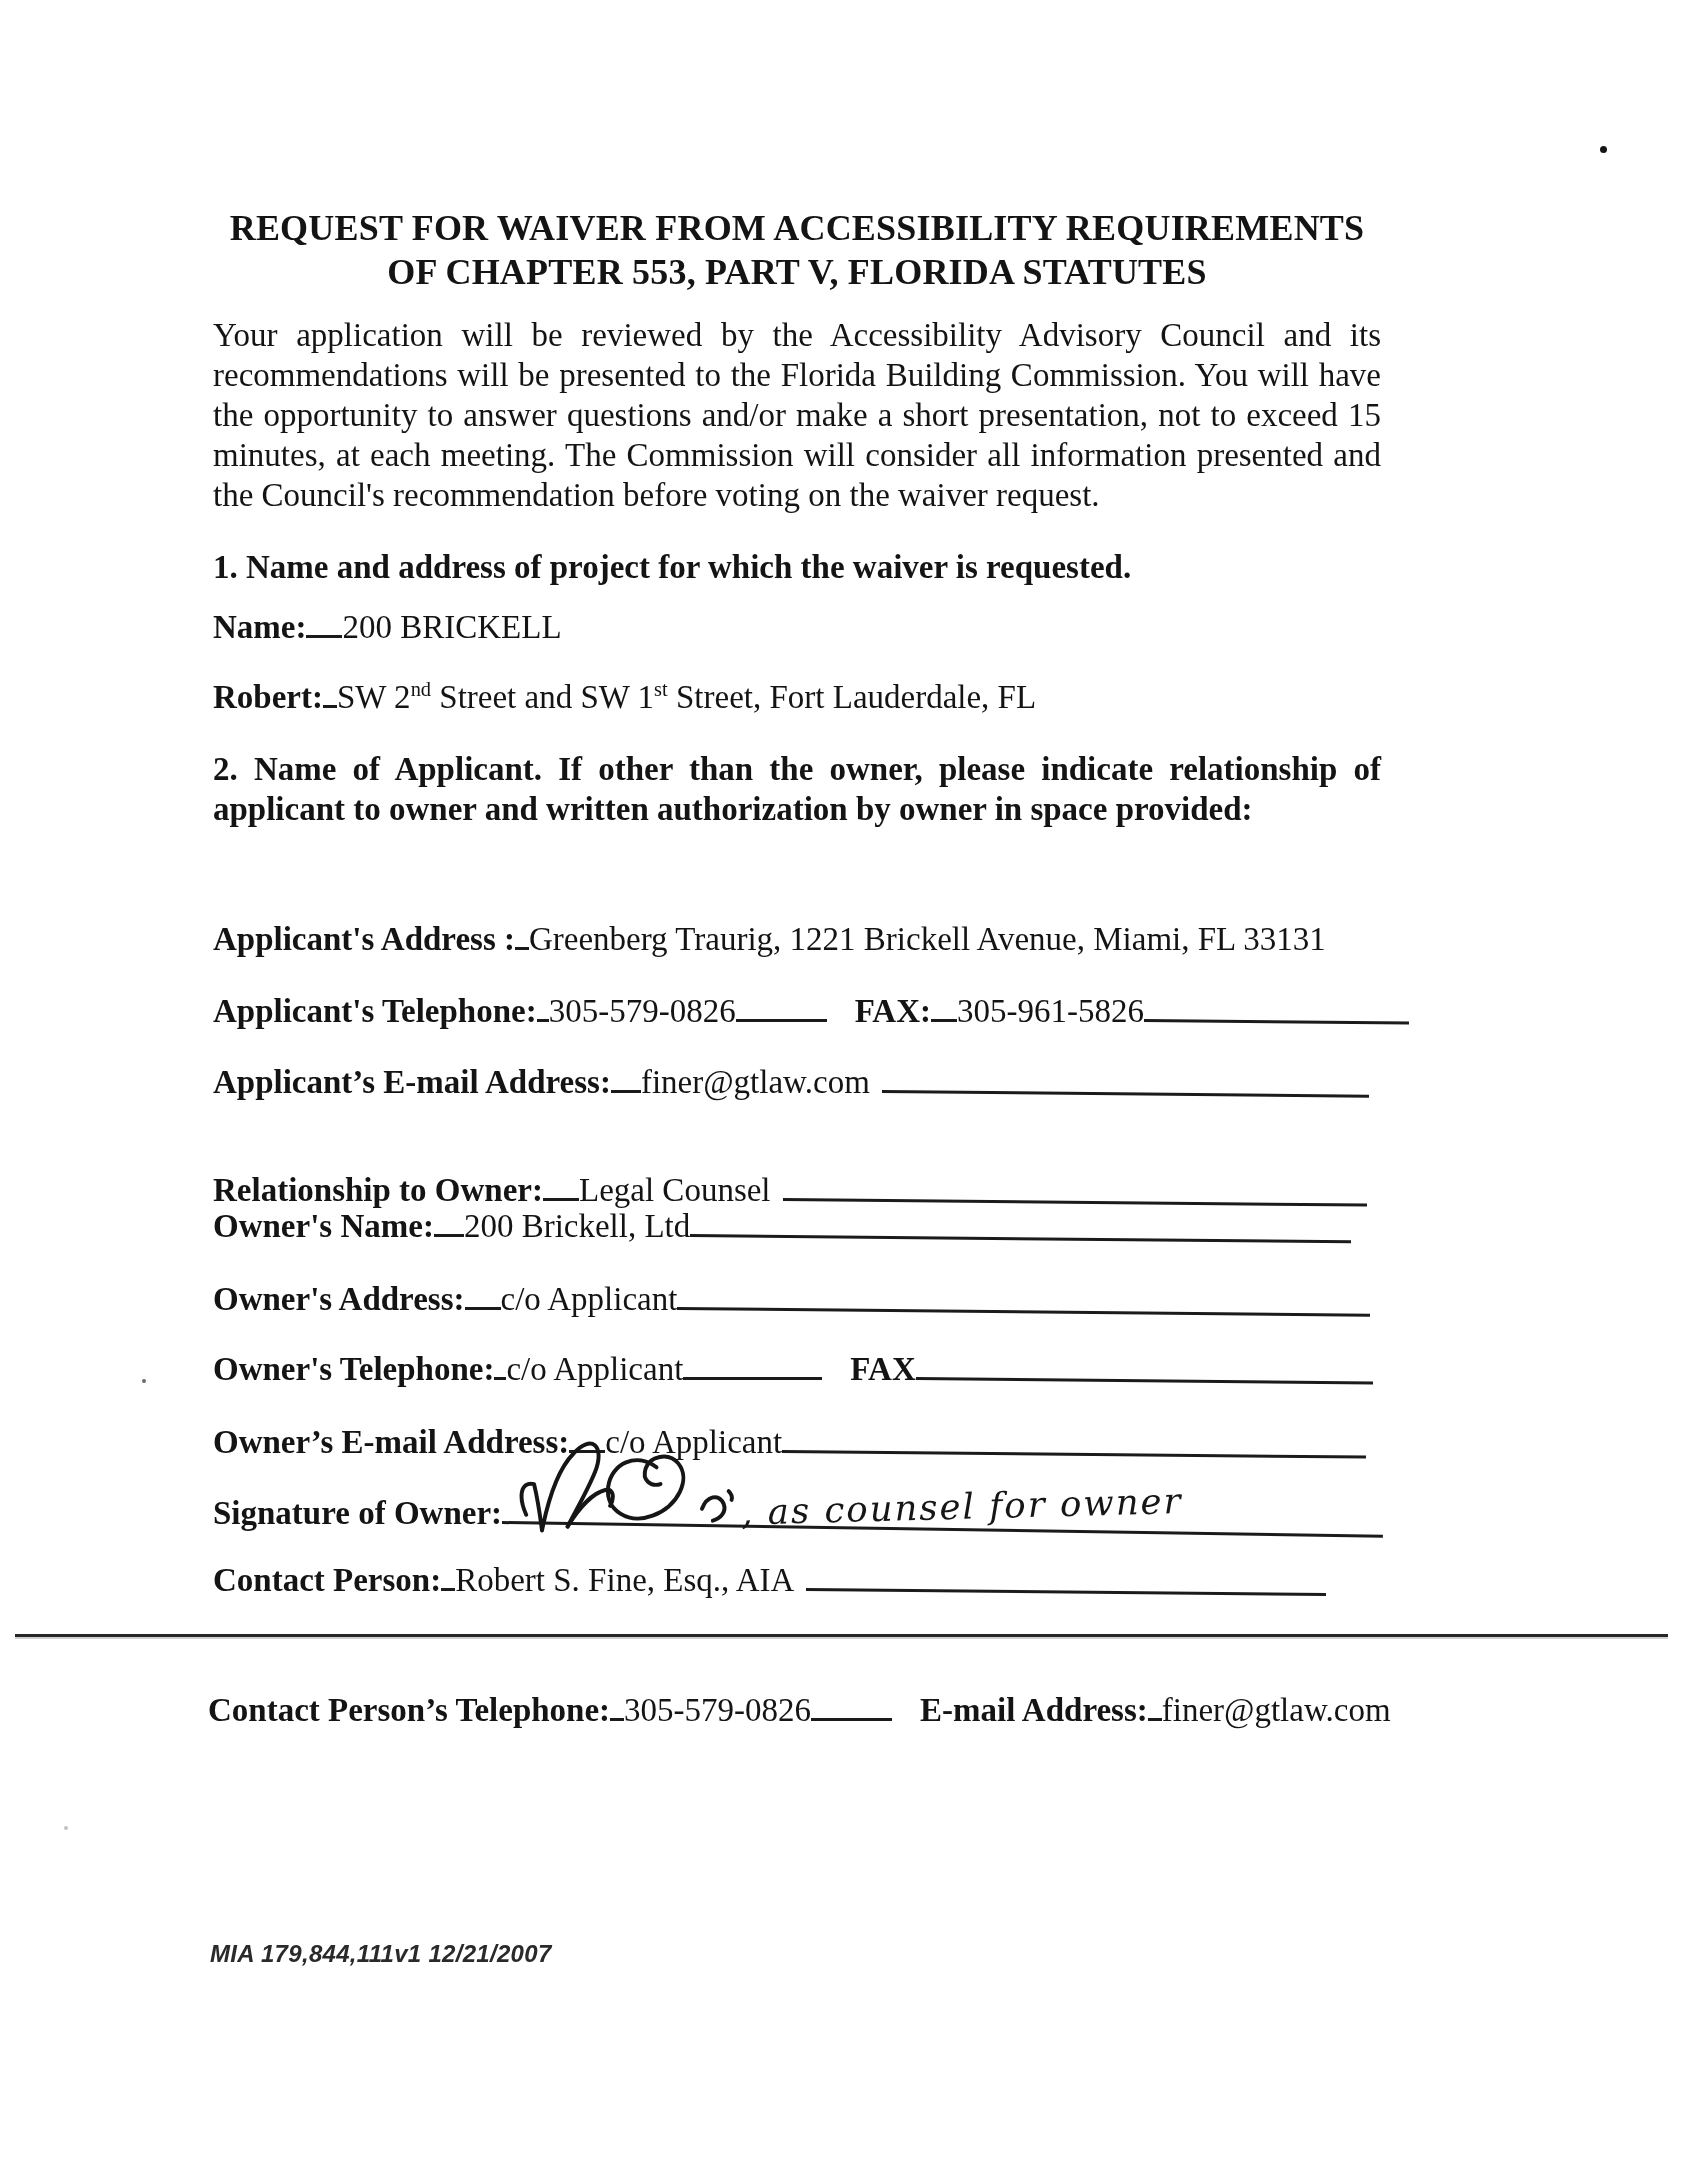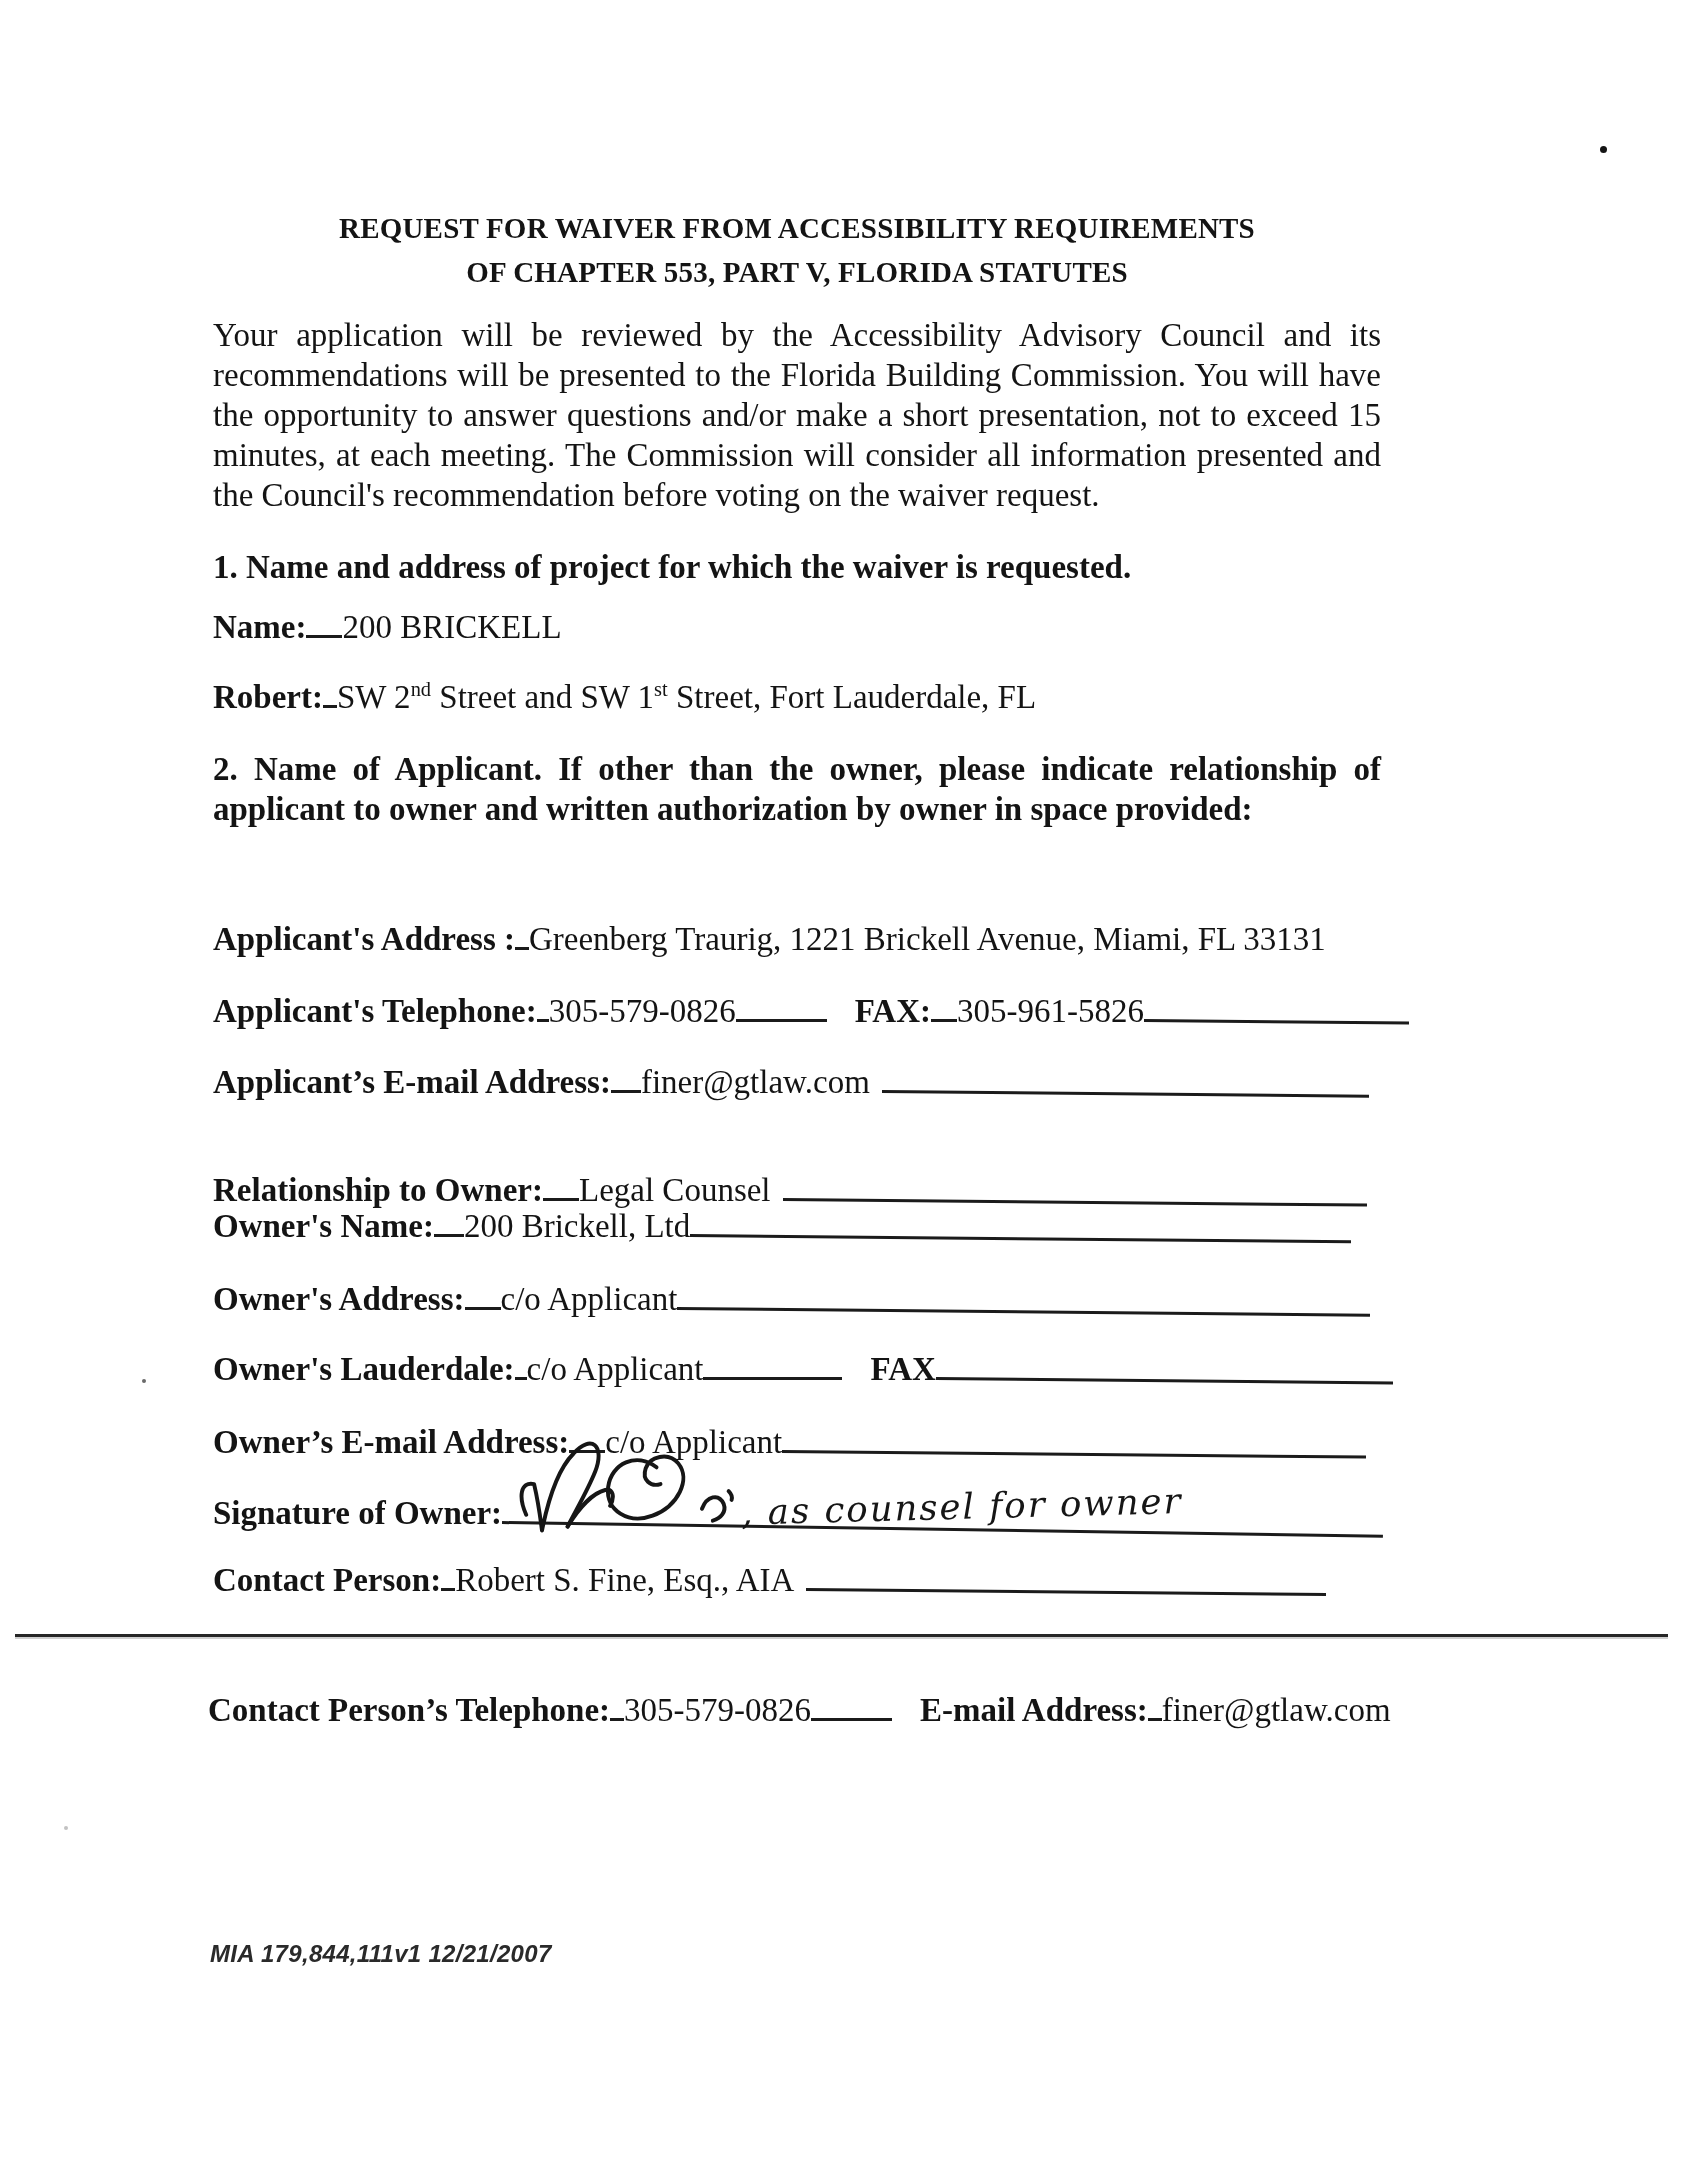--- a/index.html
+++ b/index.html
@@ -9,21 +9,21 @@
     color:#141414;
     font-family:"Liberation Serif", serif;
     position:relative;
     overflow:hidden;
   }
   .doc { position:absolute; left:213px; top:0; width:1168px; }
   .abs { position:absolute; left:0; }
 
   .title {
     width:100%; text-align:center;
-    font-weight:bold; font-size:29px; line-height:44px;
+    font-weight:bold; font-size:36px; line-height:44px;
     letter-spacing:0.2px;
   }
   .intro {
     font-size:33px; line-height:40px;
     text-align:justify;
   }
   .heading {
     font-weight:bold; font-size:33px; line-height:40px;
     text-align:justify;
   }
@@ -106,21 +106,21 @@
 
   <div class="row abs" style="top:1206px;">
     <span class="lbl">Owner's Name:</span><span class="blank" style="width:30px;"></span><span>200 Brickell, Ltd</span><span class="blank td1" style="width:661px;"></span>
   </div>
 
   <div class="row abs" style="top:1279px;">
     <span class="lbl">Owner's Address:</span><span class="blank" style="width:36px;"></span><span>c/o Applicant</span><span class="blank td1" style="width:693px;"></span>
   </div>
 
   <div class="row abs" style="top:1349px;">
-    <span class="lbl">Owner's Lauderdale:</span><span class="blank" style="width:12px;"></span><span>c/o Applicant</span><span class="blank" style="width:139px;"></span><span class="gap28"></span><span class="lbl">FAX</span><span class="blank td1" style="width:457px;"></span>
+    <span class="lbl">Owner's Telephone:</span><span class="blank" style="width:12px;"></span><span>c/o Applicant</span><span class="blank" style="width:139px;"></span><span class="gap28"></span><span class="lbl">FAX</span><span class="blank td1" style="width:457px;"></span>
   </div>
 
   <div class="row abs" style="top:1422px;">
     <span class="lbl">Owner’s E-mail Address:</span><span class="blank" style="width:36px;"></span><span>c/o Applicant</span><span class="blank td1" style="width:584px;"></span>
   </div>
 
   <div class="row abs sig-row" style="top:1493px;">
     <span class="lbl">Signature of Owner:</span><span class="blank td2" style="width:881px;"></span>
     <svg class="sig-svg" width="941" height="158" viewBox="0 0 950 160">
       <g fill="none" stroke="#161616" stroke-width="4" stroke-linecap="round" stroke-linejoin="round">

